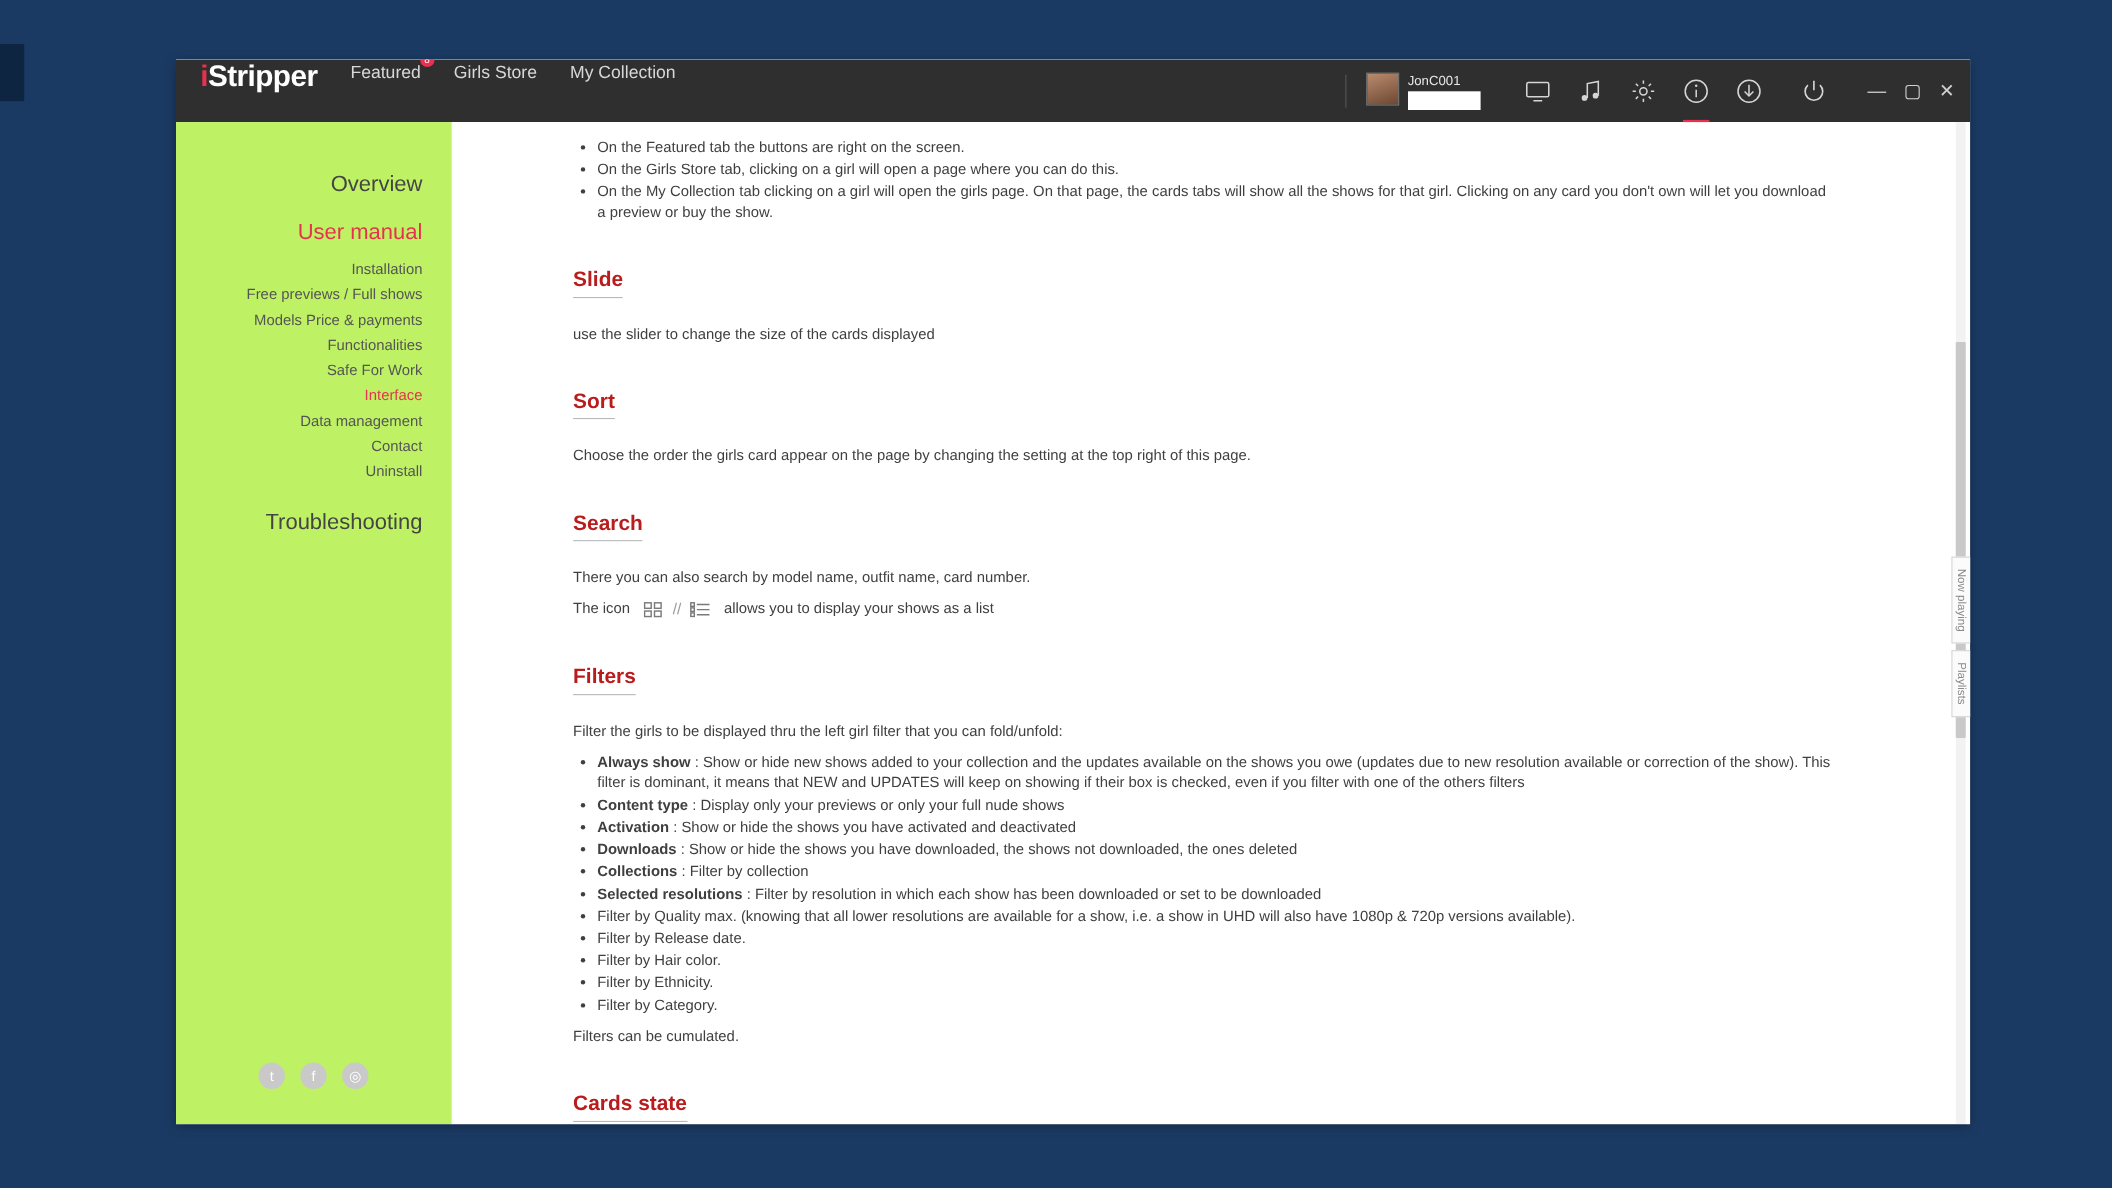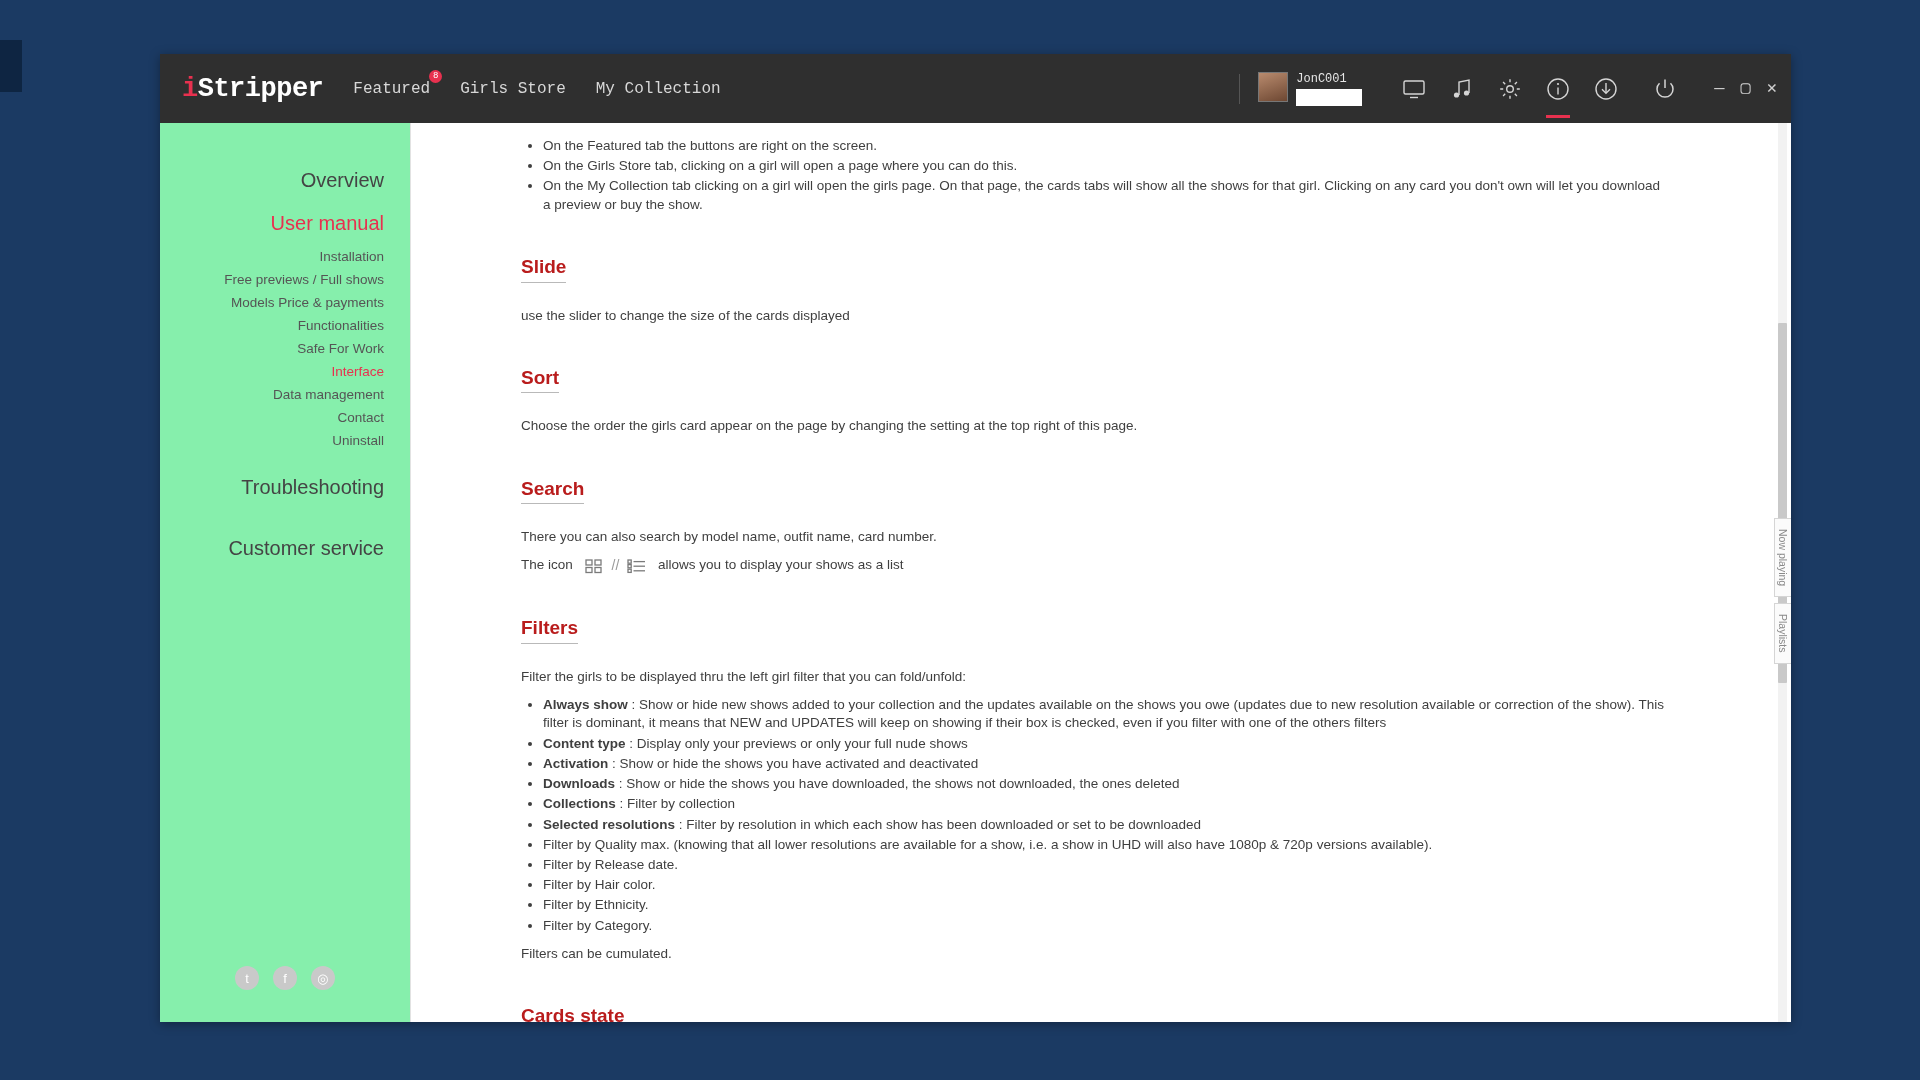--- a/index.html
+++ b/index.html
@@ -28,27 +28,25 @@
     width: 1631px; height: 968px;
     background: #ffffff;
     box-shadow: 0 2px 10px rgba(0,0,0,0.35);
     display: flex;
     flex-direction: column;
     overflow: hidden;
   }
 
   
   #titlebar {
-    height: 69px;
+    height: 57px;
     background: #2f2f2f;
     display: flex;
-    align-items: center;
     flex: 0 0 auto;
     position: relative;
-    font-family: Liberation Mono, monospace;
   }
   #logo {
     font-size: 27px;
     font-weight: bold;
     letter-spacing: -0.5px;
     margin-left: 22px;
     margin-right: 30px;
     color: #ffffff;
   }
   #logo .i { color: #e8314f; }
@@ -126,21 +124,21 @@
     cursor: pointer;
     line-height: 1;
   }
 
   
   #body-wrap { flex: 1 1 auto; display: flex; min-height: 0; position: relative; }
 
   #sidebar {
     width: 250px;
     flex: 0 0 250px;
-    background: #86efac;
+    background: #bef264;
     border-right: 1px solid #e2e2e2;
     text-align: right;
     padding-top: 36px;
     position: relative;
   }
   .side-major {
     font-size: 20px;
     color: #444;
     padding: 10px 26px 10px 0;
     cursor: pointer;
@@ -345,21 +343,20 @@
         <div class="side-sub">Models Price &amp; payments</div>
         <div class="side-sub">Functionalities</div>
         <div class="side-sub">Safe For Work</div>
         <div class="side-sub sel">Interface</div>
         <div class="side-sub">Data management</div>
         <div class="side-sub">Contact</div>
         <div class="side-sub">Uninstall</div>
         <div id="sidebar-spacer-1"></div>
         <div class="side-major">Troubleshooting</div>
         <div id="sidebar-spacer-2"></div>
-        <div class="side-major">Customer service</div>
 
         <div id="socials">
           <div class="social">t</div>
           <div class="social">f</div>
           <div class="social">◎</div>
         </div>
       </div>
 
       <div id="content">
         <div id="content-inner">

